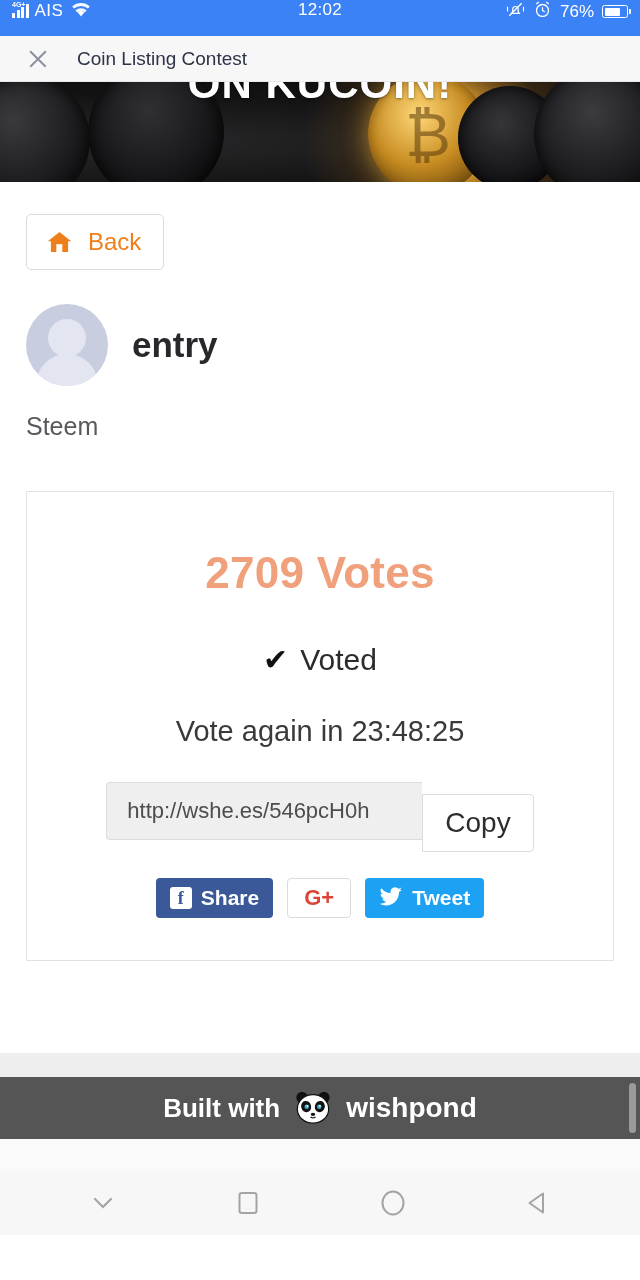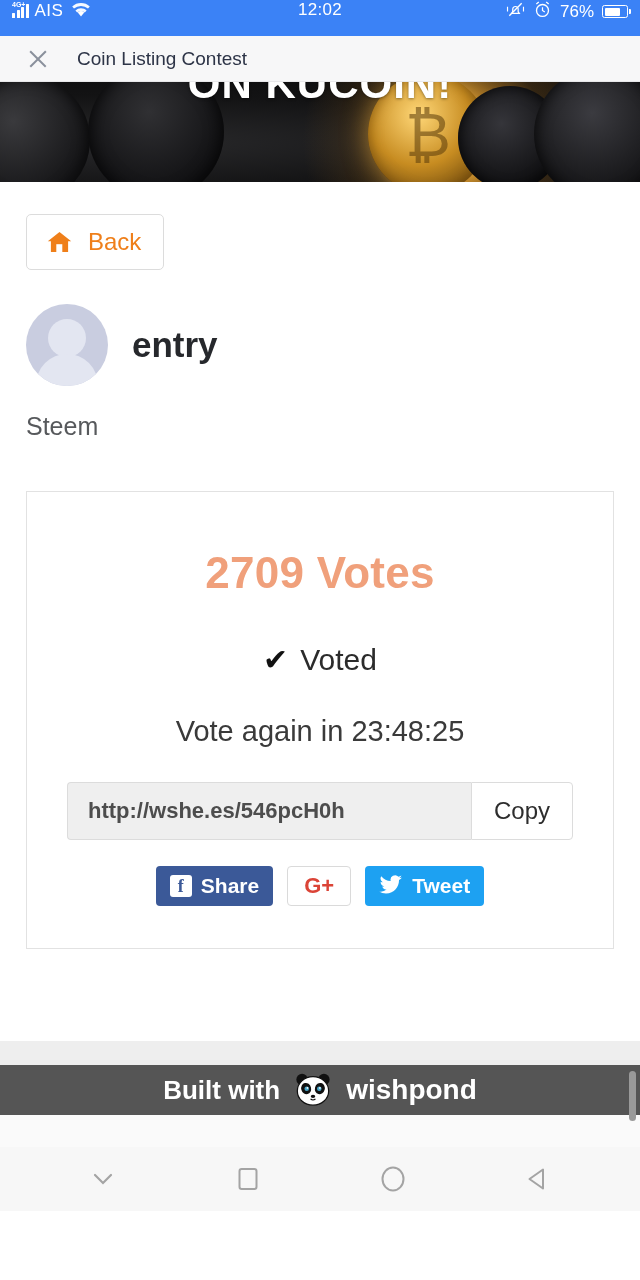--- a/index.html
+++ b/index.html
@@ -127,30 +127,31 @@
   .votes { font-size:44px; font-weight:bold; color:#f0a07b; letter-spacing:.3px; }
   .voted { margin-top:44px; font-size:30px; color:#2b2b2b; font-weight:300;
            display:flex; align-items:center; justify-content:center; gap:12px; }
   .check { font-size:30px; color:#111; font-weight:bold;
            font-family:"DejaVu Sans", sans-serif; }
   .vote-again { margin-top:38px; font-size:29px; color:#3a3a3a; font-weight:300; }
   .share-hint { margin-top:50px; font-size:25px; color:#6f7072; font-weight:300; }
 
   .copy-row { margin-top:34px; display:flex; justify-content:center; }
   .url-input {
-    width:404px; height:58px; background:#efefef; border:1px solid #dcdcdc;
+    width:316px; height:58px; background:#efefef; border:1px solid #dcdcdc;
     border-right:none; border-radius:4px 0 0 4px; padding:5px 20px;
     font-size:22px; color:#4d4d4d; font-family:"Liberation Sans", sans-serif;
-    display:flex; align-items:center; font-weight:700;
+    display:flex; align-items:center; font-weight:400;
   }
   .copy-btn {
     height:58px; background:#fff; border:1px solid #dcdcdc; border-radius:0 4px 4px 0;
-    padding:0 22px; font-size:24px; color:#2d2d2d; font-weight:300;
+    padding:0 22px; font-size:28px; color:#2d2d2d; font-weight:300;
     display:flex; align-items:center; justify-content:center;
     font-family:"Liberation Sans", sans-serif;
+    margin-top:12px;
   }
 
   .social-row { margin-top:26px; display:flex; justify-content:center;
                 align-items:center; gap:14px; }
   .sb {
     display:flex; align-items:center; gap:9px; border-radius:4px;
     height:40px; padding:0 14px; font-size:21px; font-weight:bold; color:#fff;
   }
   .fb { background:#3b5998; }
   .tw { background:#1da1f2; }
@@ -160,21 +161,21 @@
     width:22px; height:22px; background:#fff; border-radius:3px; color:#3b5998;
     font-weight:bold; font-size:18px; display:flex; align-items:center;
     justify-content:center; font-family:"Liberation Serif", serif;
   }
   .tw-glyph { width:24px; height:22px; display:block; }
 
   
   .below-card { height:92px; background:#fff; }
   .gray-gap { height:24px; background:#eeeeee; }
   .footer {
-    height:50px; background:#555555; display:flex; align-items:center;
+    height:62px; background:#555555; display:flex; align-items:center;
     justify-content:center; gap:14px; position:relative;
   }
   .footer-text { font-size:26px; color:#fff; font-weight:600; }
   .footer-brand { font-size:28px; color:#fff; font-weight:bold; }
   .panda { width:38px; height:38px; display:block; }
   .scroll-ind {
     position:absolute; right:4px; top:6px; width:7px; height:50px;
     background:#9a9a9a; border-radius:4px;
   }
   .white-gap { height:32px; background:#fafafa; }

